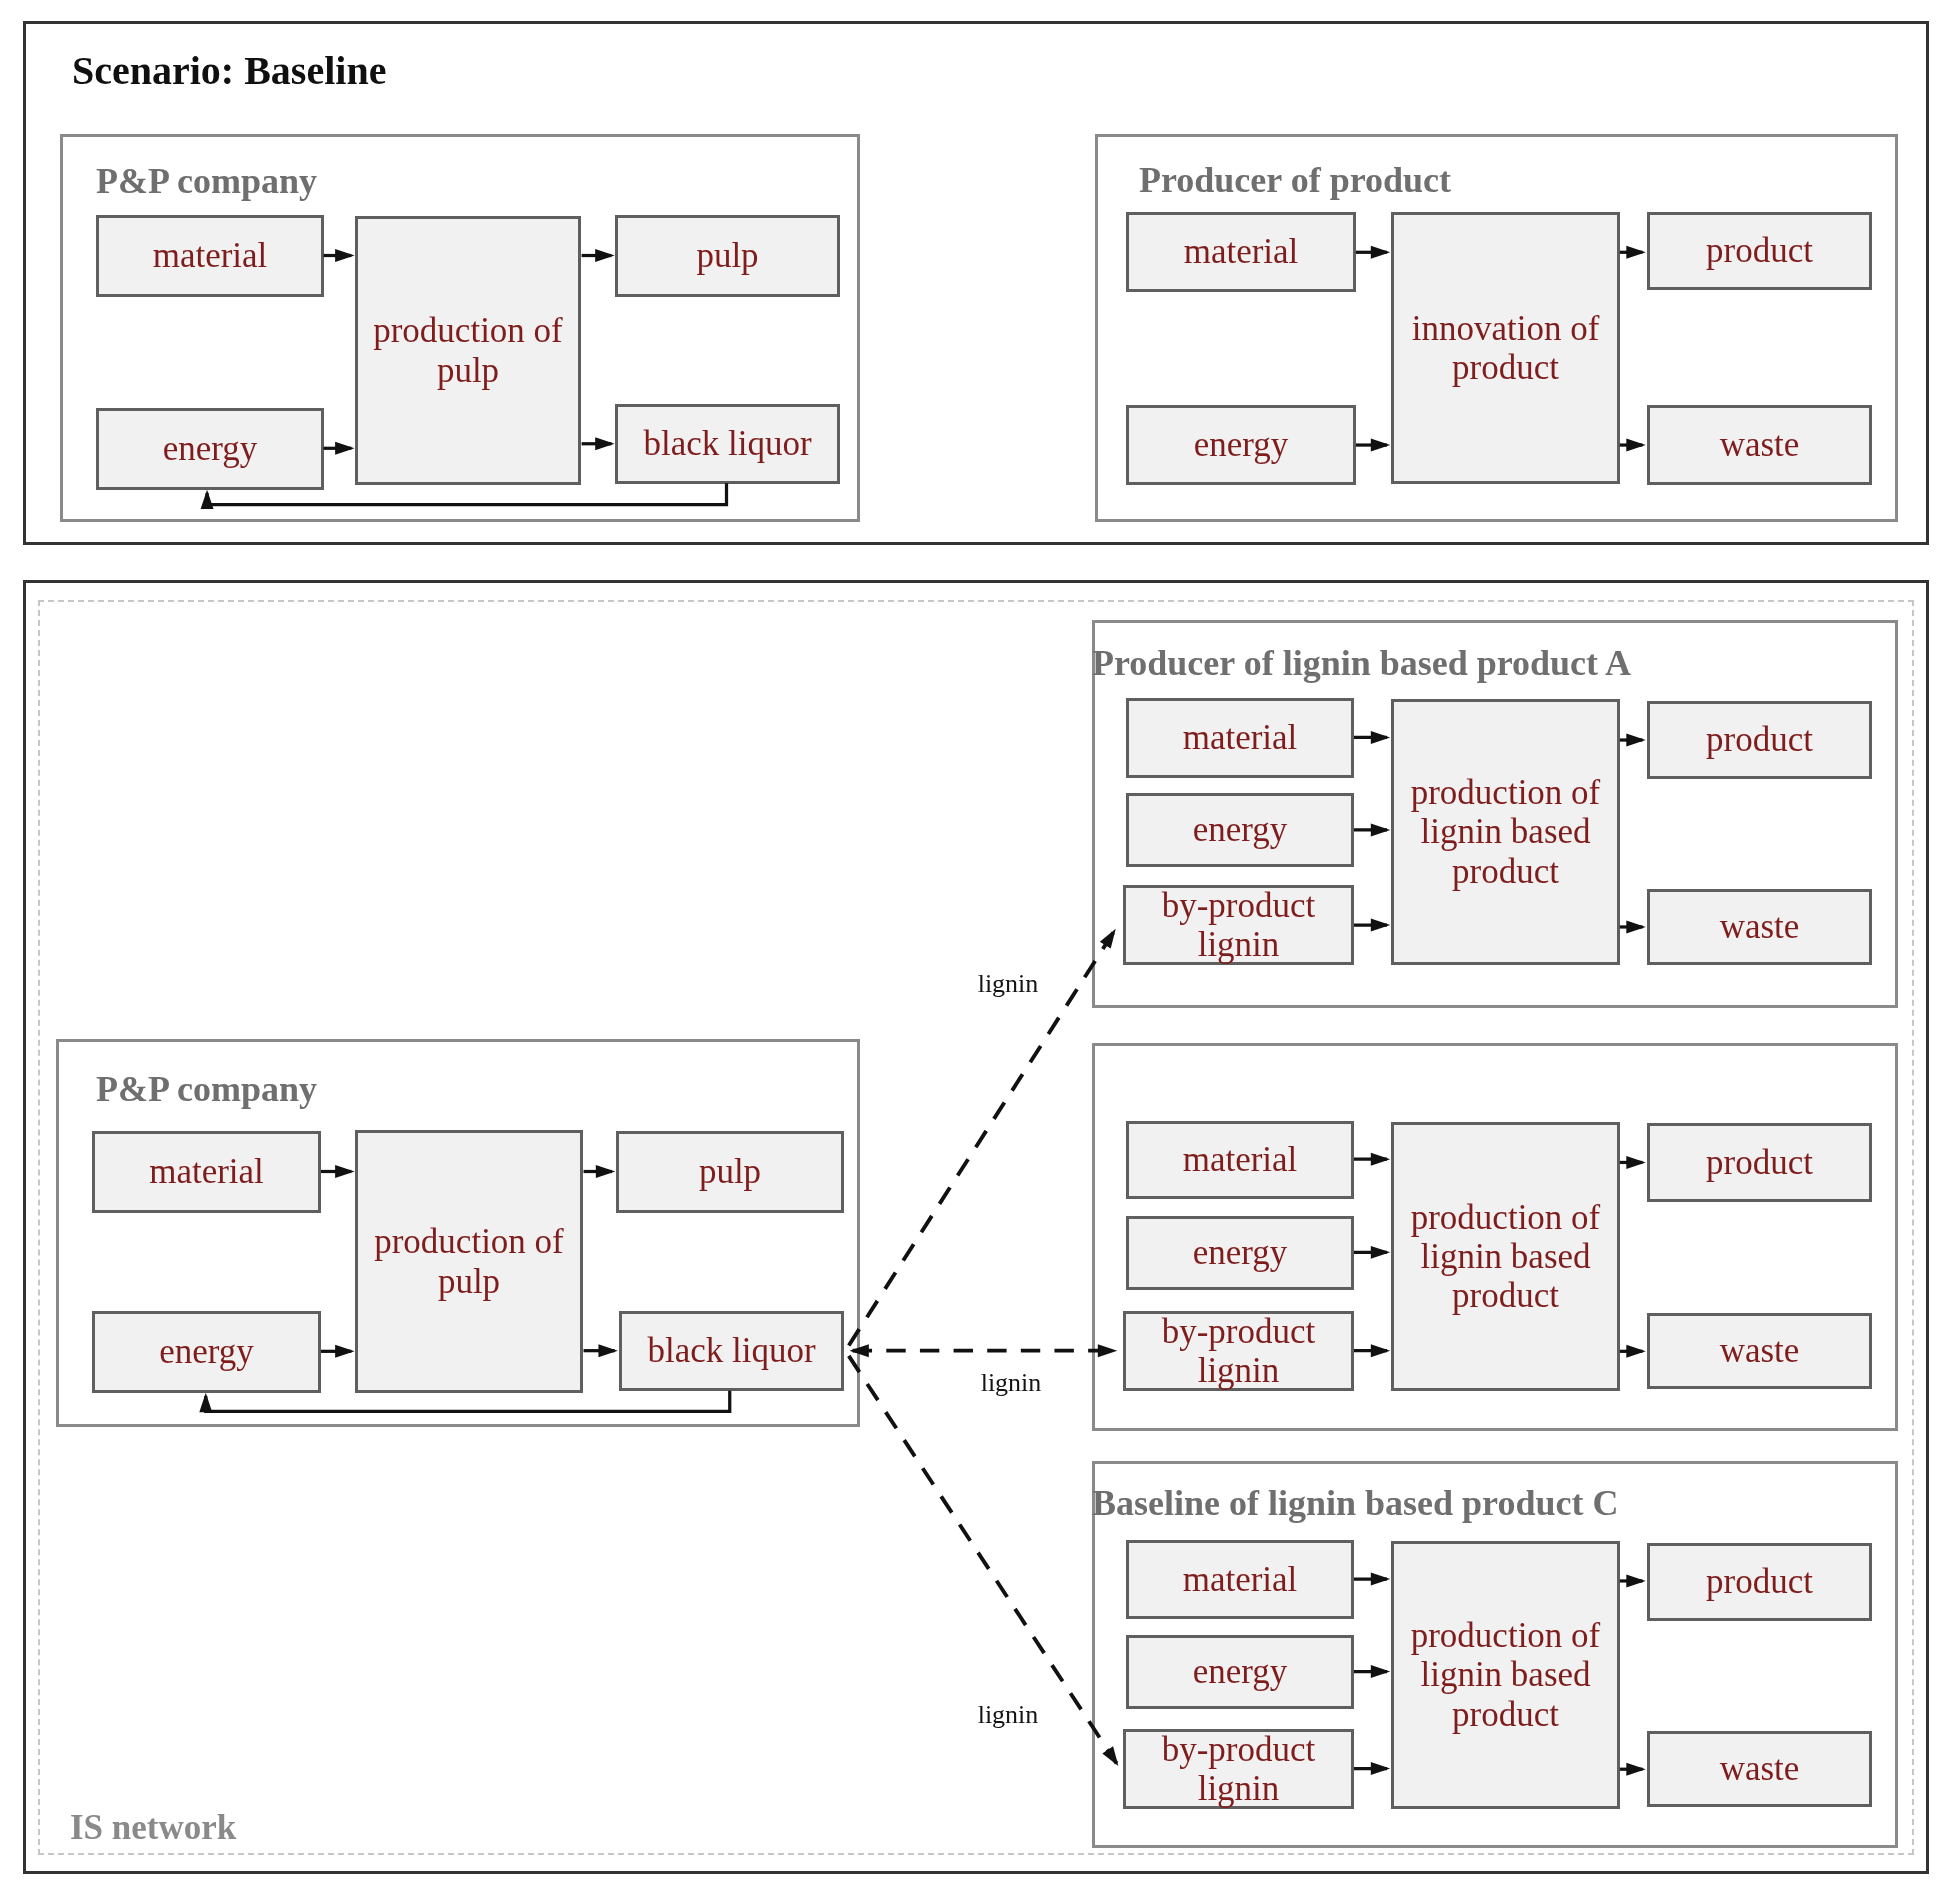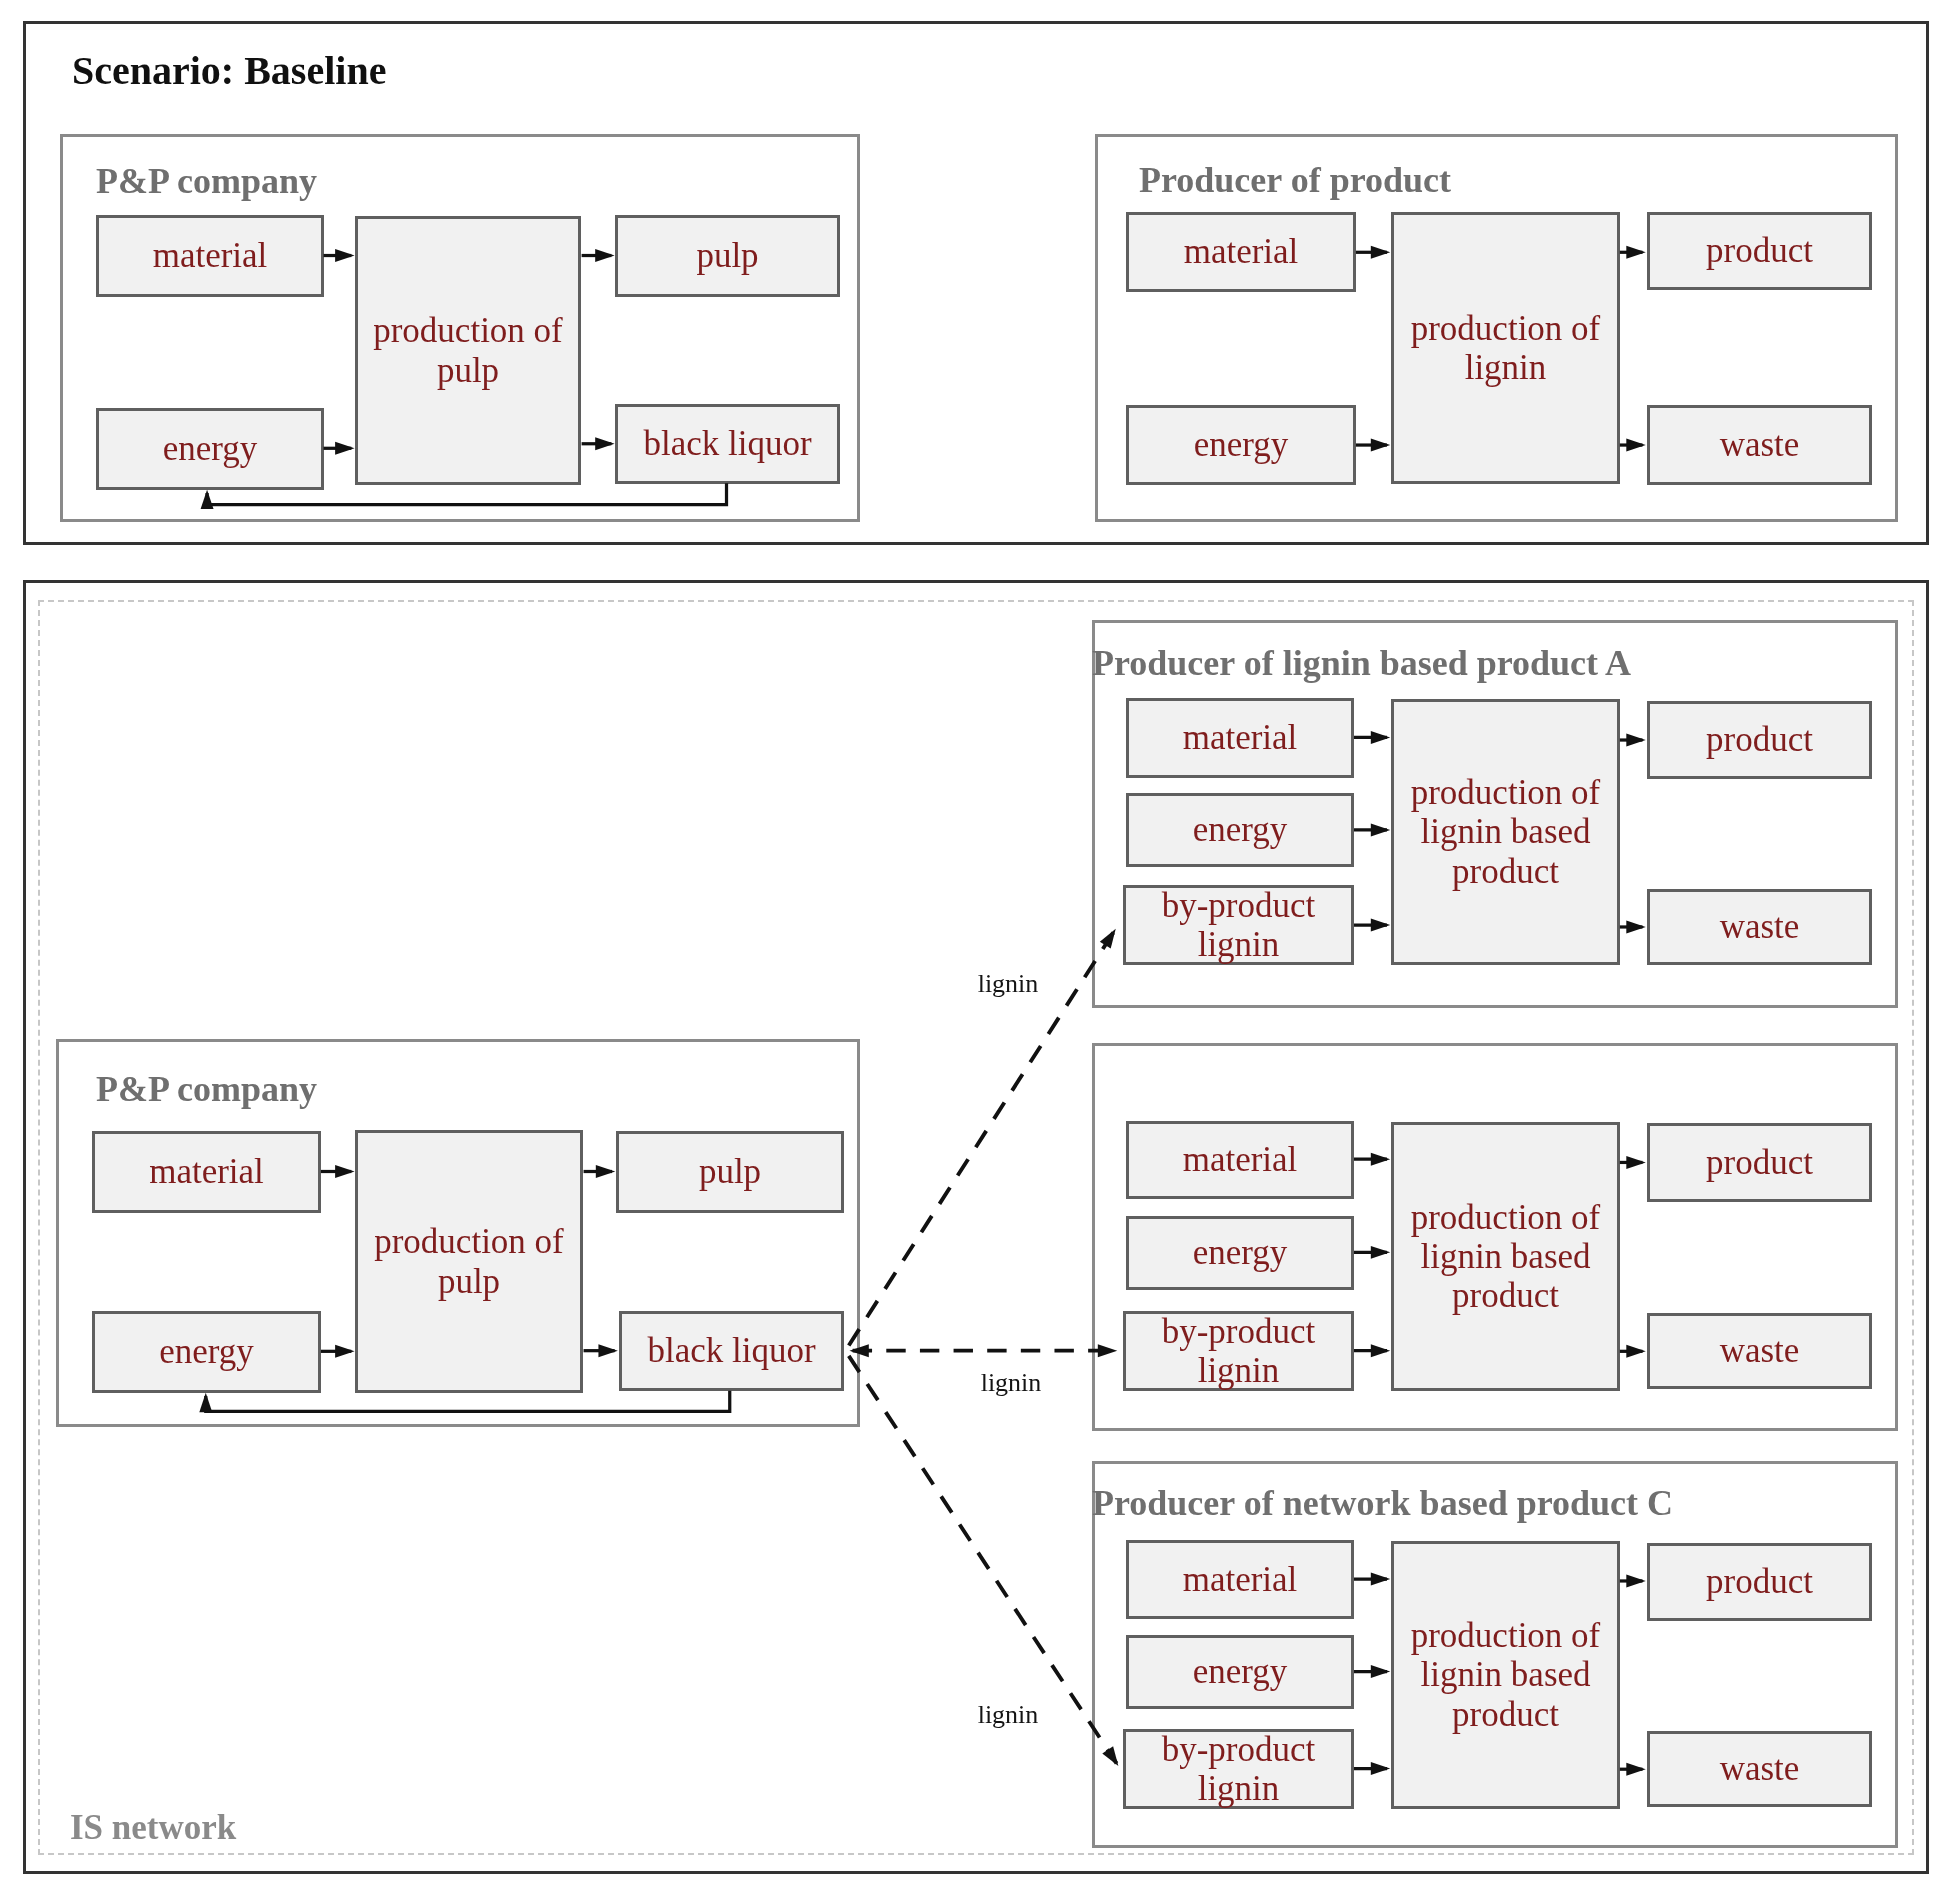--- a/index.html
+++ b/index.html
@@ -40,21 +40,21 @@
   <div class="box" style="left:96px;top:215px;width:228px;height:82px;">material</div>
   <div class="box" style="left:355px;top:216px;width:226px;height:269px;">production of pulp</div>
   <div class="box" style="left:615px;top:215px;width:225px;height:82px;">pulp</div>
   <div class="box" style="left:96px;top:408px;width:228px;height:82px;">energy</div>
   <div class="box" style="left:615px;top:404px;width:225px;height:80px;">black liquor</div>
 
   <div class="frame" style="left:1095px;top:134px;width:803px;height:388px;"></div>
   <div class="frame-title" style="left:1139px;top:159px;">Producer of product</div>
 
   <div class="box" style="left:1126px;top:212px;width:230px;height:80px;">material</div>
-  <div class="box" style="left:1391px;top:212px;width:229px;height:272px;">production of lignin</div>
+  <div class="box" style="left:1391px;top:212px;width:229px;height:272px;">innovation of product</div>
   <div class="box" style="left:1647px;top:212px;width:225px;height:78px;">product</div>
   <div class="box" style="left:1126px;top:405px;width:230px;height:80px;">energy</div>
   <div class="box" style="left:1647px;top:405px;width:225px;height:80px;">waste</div>
 
   <div class="scenario-panel" style="left:23px;top:580px;width:1906px;height:1294px;"></div>
   <div class="dashed-border" style="left:38px;top:600px;width:1876px;height:1255px;"></div>
 
 
   <div class="network-label" style="left:70px;top:1808px;">IS network</div>
 
@@ -78,21 +78,21 @@
 
   <div class="frame" style="left:1092px;top:1043px;width:806px;height:388px;"></div>
   <div class="box" style="left:1126px;top:1121px;width:228px;height:78px;">material</div>
   <div class="box" style="left:1126px;top:1216px;width:228px;height:74px;">energy</div>
   <div class="box" style="left:1123px;top:1311px;width:231px;height:80px;">by-product lignin</div>
   <div class="box" style="left:1391px;top:1122px;width:229px;height:269px;">production of lignin based product</div>
   <div class="box" style="left:1647px;top:1123px;width:225px;height:79px;">product</div>
   <div class="box" style="left:1647px;top:1313px;width:225px;height:76px;">waste</div>
 
   <div class="frame" style="left:1092px;top:1461px;width:806px;height:387px;"></div>
-  <div class="frame-title centered" style="left:1092px;top:1482px;width:806px;">Producer of network based product C</div>
+  <div class="frame-title centered" style="left:1092px;top:1482px;width:806px;">Baseline of lignin based product C</div>
   <div class="box" style="left:1126px;top:1540px;width:228px;height:79px;">material</div>
   <div class="box" style="left:1126px;top:1635px;width:228px;height:74px;">energy</div>
   <div class="box" style="left:1123px;top:1729px;width:231px;height:80px;">by-product lignin</div>
   <div class="box" style="left:1391px;top:1541px;width:229px;height:268px;">production of lignin based product</div>
   <div class="box" style="left:1647px;top:1543px;width:225px;height:78px;">product</div>
   <div class="box" style="left:1647px;top:1731px;width:225px;height:76px;">waste</div>
 
   <div class="flow-label" style="left:924px;top:969px;">lignin</div>
   <div class="flow-label" style="left:927px;top:1368px;">lignin</div>
   <div class="flow-label" style="left:924px;top:1700px;">lignin</div>

